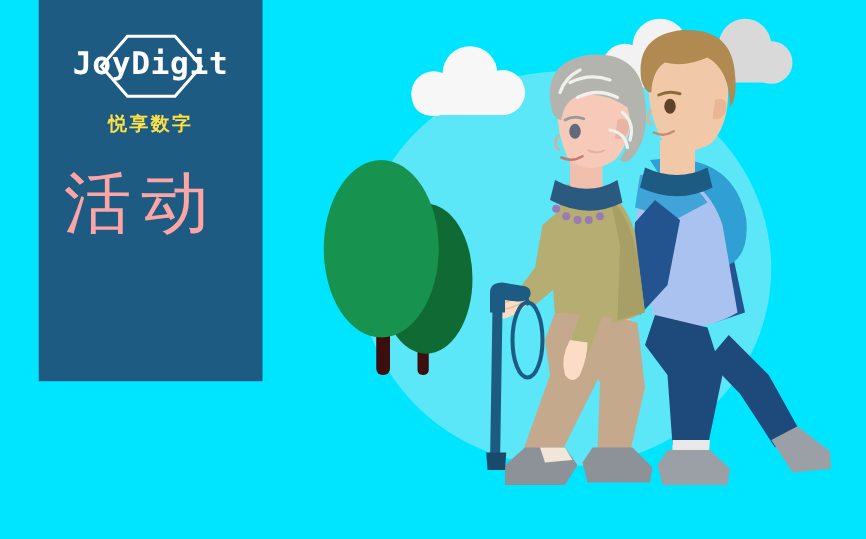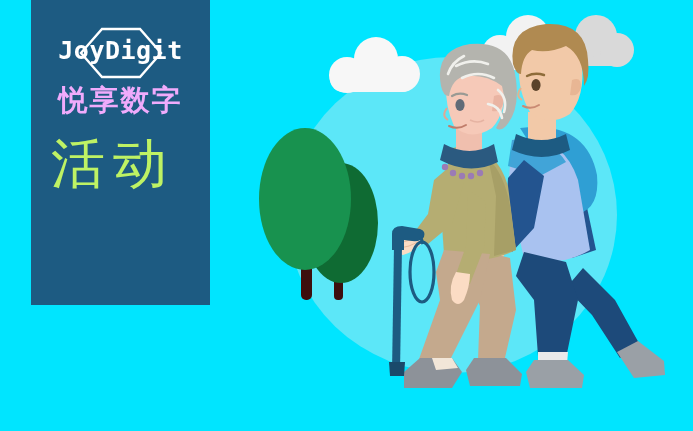--- a/index.html
+++ b/index.html
@@ -58,33 +58,33 @@
     text-align: center;
     color: #ffffff;
     font-size: 25px;
     font-weight: bold;
     letter-spacing: 0.5px;
     font-family: "DejaVu Sans Mono", monospace;
     line-height: 30px;
   }
   #logo-cn {
     margin-top: 6px;
-    color: #f0abfc;
-    font-size: 29px;
+    color: #fde047;
+    font-size: 15px;
     font-weight: bold;
     letter-spacing: 2px;
     line-height: 28px;
   }
   #panel-title {
     position: absolute;
     left: 0;
     top: 132px;
     width: 156px;
     text-align: center;
-    color: #bef264;
+    color: #fca5a5;
   }
   .title-line {
     font-size: 54px;
     font-weight: bold;
     line-height: 63px;
     letter-spacing: 8px;
     text-indent: 8px;
   }
   .title-line.l1 { font-weight: 400; }
 </style>

